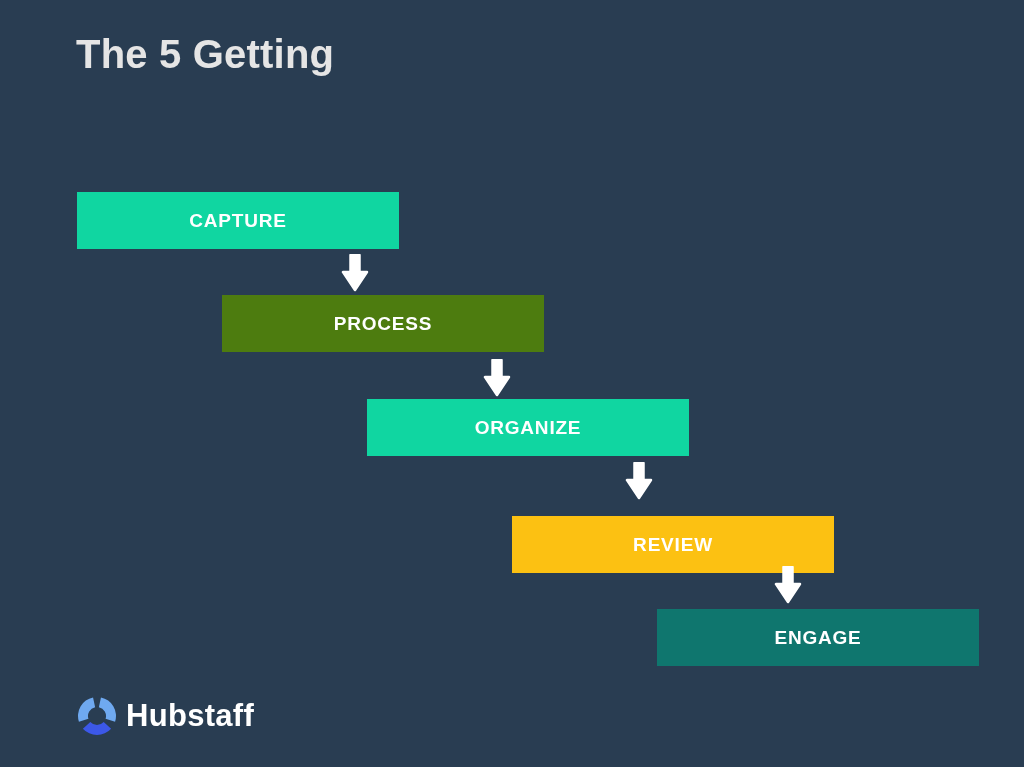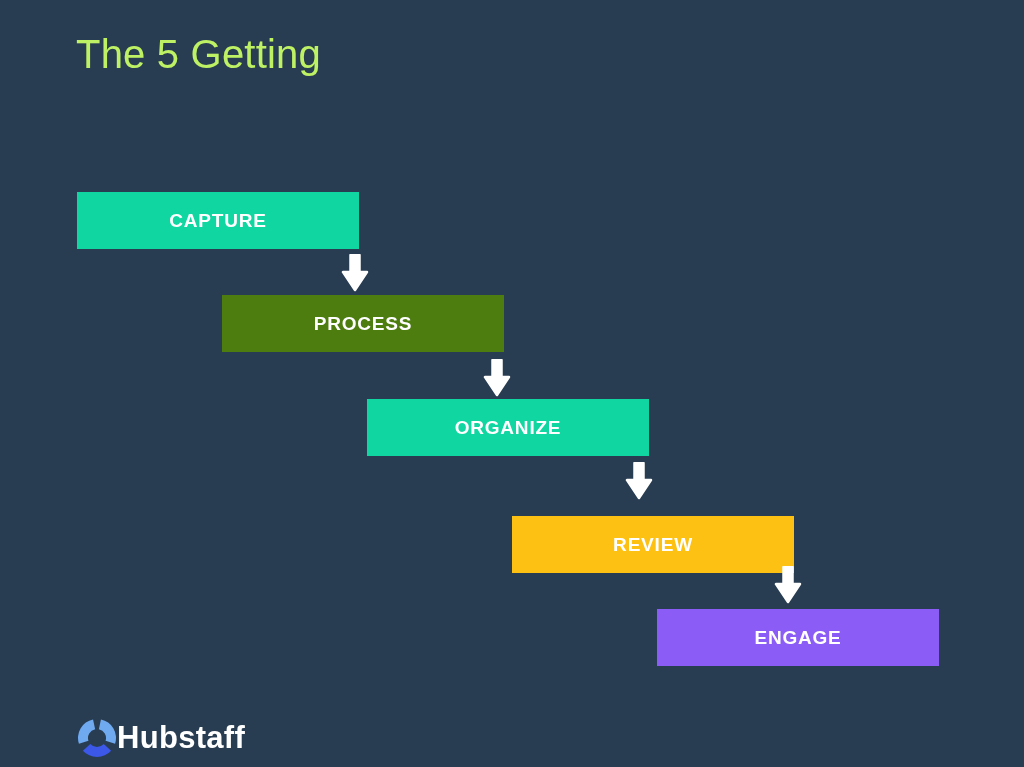--- a/index.html
+++ b/index.html
@@ -9,29 +9,29 @@
     height: 767px;
     overflow: hidden;
     font-family: "Liberation Sans", sans-serif;
     background: #293d52; 
   }
   .title {
     position: absolute;
     left: 76px;
     top: 34px;
     margin: 0;
-    color: #bef264;
+    color: #e5e5e5;
     font-size: 40px;
     line-height: 41px;
-    font-weight: 400;
+    font-weight: 700;
     letter-spacing: 0.2px;
   }
   .step {
     position: absolute;
-    width: 282px;
+    width: 322px;
     height: 57px;
     display: flex;
     align-items: center;
     justify-content: center;
   }
   .step-label {
     color: #ffffff;
     font-weight: 700;
     font-size: 19px;
     letter-spacing: 0.8px;
@@ -49,21 +49,21 @@
   .a1 { left: 340px; top: 254px; }
   .a2 { left: 482px; top: 359px; }
   .a3 { left: 624px; top: 462px; }
   .a4 { left: 773px; top: 566px; }
   .logo {
     position: absolute;
     left: 77px;
     top: 696px;
     display: flex;
     align-items: center;
-    margin-top: 22px;
+    gap: 9px;
   }
   .logo-icon { width: 40px; height: 40px; }
   .logo-text {
     color: #ffffff;
     font-weight: 700;
     font-size: 31px;
     letter-spacing: 0.3px;
   }
 </style>
 </head>
@@ -98,21 +98,21 @@
   </svg>
 
   <div class="step s4" style="background-color: rgb(252, 193, 18); margin-top: 9px;">
     <span class="step-label">REVIEW</span>
   </div>
 
   <svg class="arrow a4" viewBox="0 0 30 38">
     <path d="M10.5 1 H19.5 V18 H27 L15 36 L3 18 H10.5 Z" fill="#ffffff" stroke="#ffffff" stroke-width="2.5" stroke-linejoin="round"></path>
   </svg>
 
-  <div class="step s5" style="background-color: #8b5cf6;">
+  <div class="step s5" style="background-color: #0f766e;">
     <span class="step-label">ENGAGE</span>
   </div>
 
   <div class="logo">
     <svg class="logo-icon" viewBox="0 0 40 40">
       <path d="M16.05 1.41 A19 19 0 0 0 1.93 25.87 L11.44 22.78 A9 9 0 0 1 18.13 11.2 Z" fill="#6fa9f0"></path>
       <path d="M23.95 1.41 A19 19 0 0 1 38.07 25.87 L28.56 22.78 A9 9 0 0 0 21.87 11.2 Z" fill="#6fa9f0"></path>
       <path d="M5.88 32.71 A19 19 0 0 0 34.12 32.71 L26.69 26.02 A9 9 0 0 1 13.31 26.02 Z" fill="#3c58e8"></path>
     </svg>
     <span class="logo-text">Hubstaff</span>

